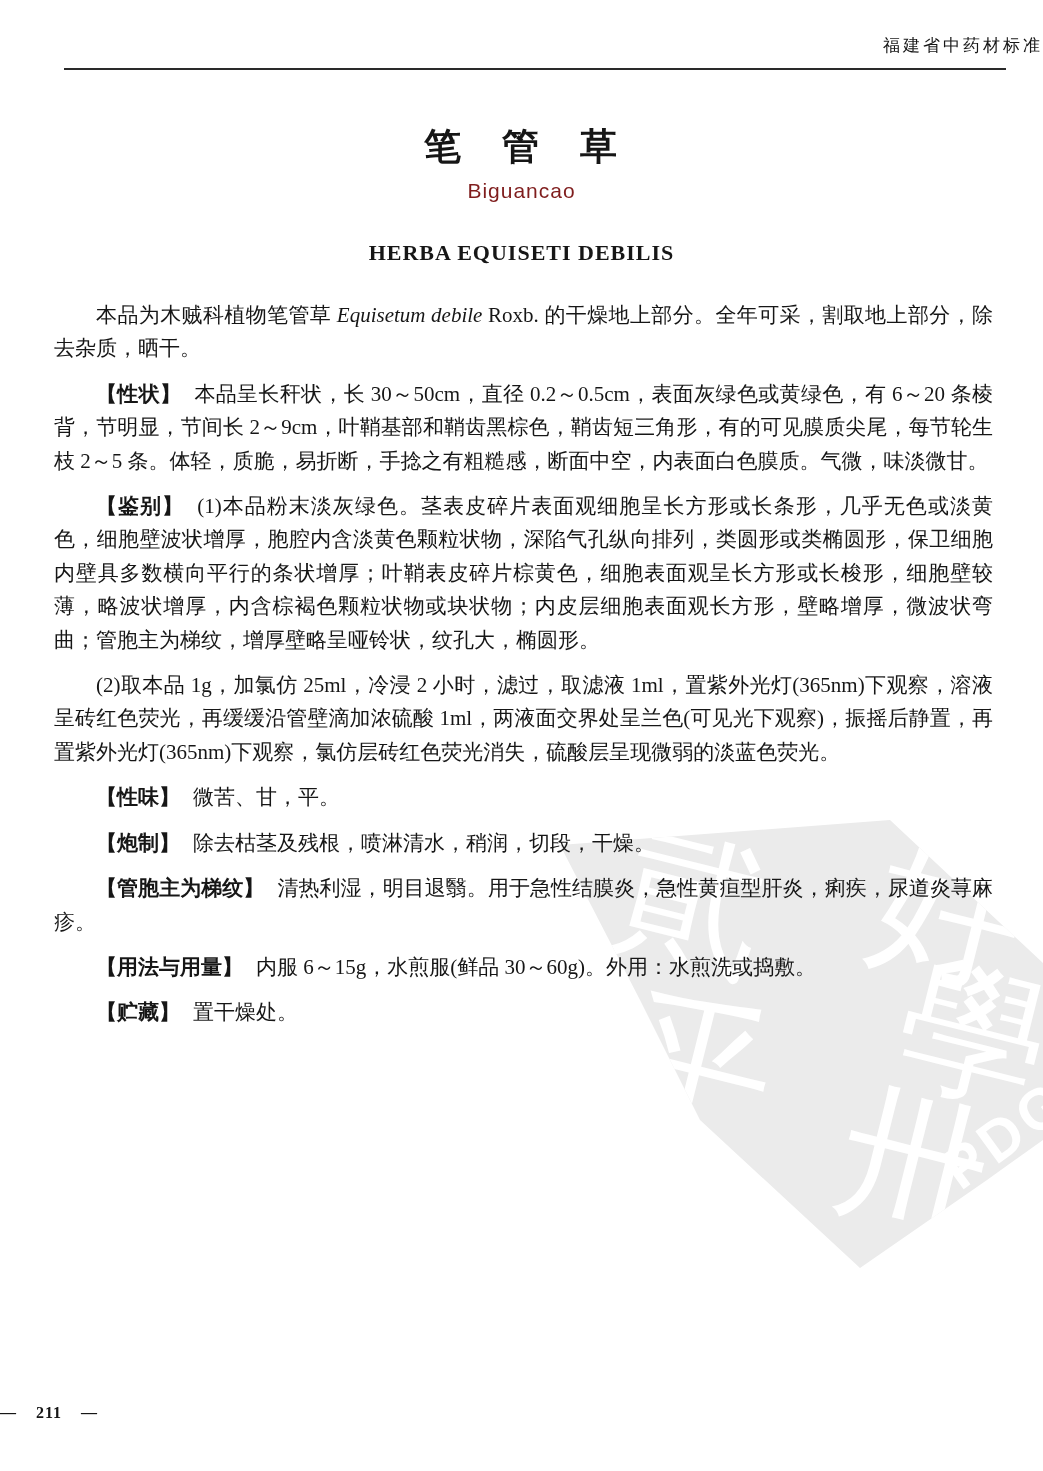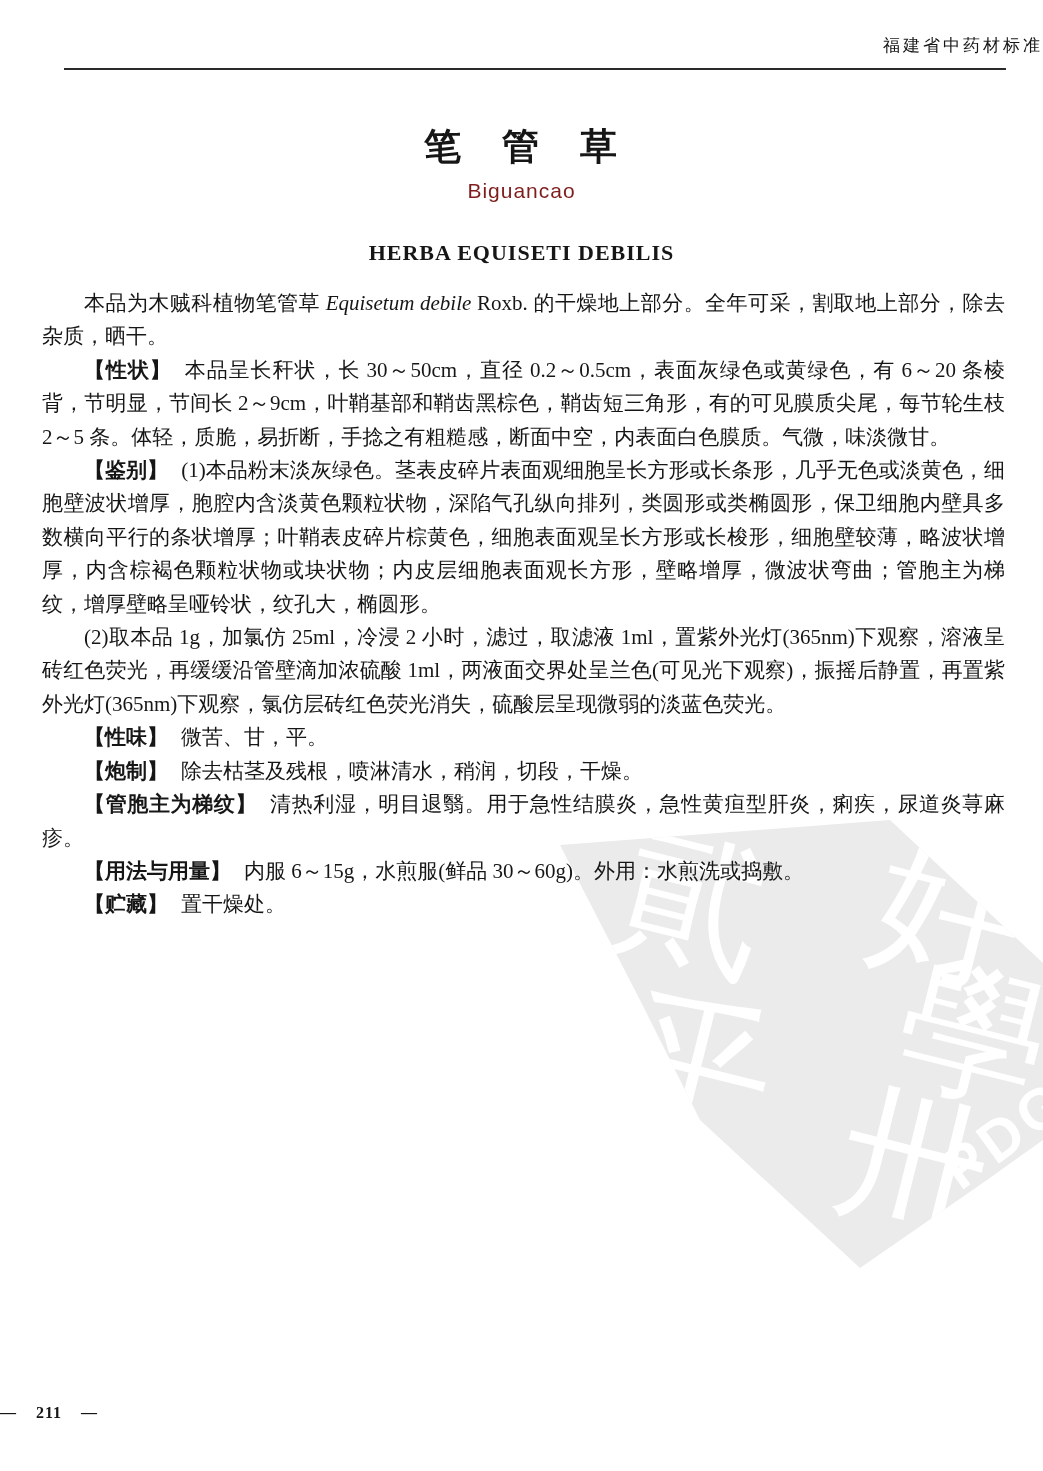--- a/index.html
+++ b/index.html
@@ -33,21 +33,21 @@
   .title-la{
     position:absolute;top:212px;left:0;width:100%;
     text-align:center;font-size:22px;font-weight:bold;letter-spacing:1px;margin-top:28px;
   }
   
   .content{
     position:absolute;top:287px;left:42px;width:963px;
     font-size:21px;line-height:33.4px;
     text-align:justify;z-index:2;
   }
-  .content p{margin:0;text-indent:2em;}
+  .content p{margin:12px;text-indent:2em;}
   .lbl{font-weight:bold;margin-right:13px;}
   .lat{font-style:italic;}
   
   .pageno{
     position:absolute;top:1404px;left:0;width:100%;
     font-size:16px;word-spacing:14px;letter-spacing:1px;font-weight:bold;
   }
   
   .watermark{
     position:absolute;left:540px;top:800px;width:503px;height:480px;

